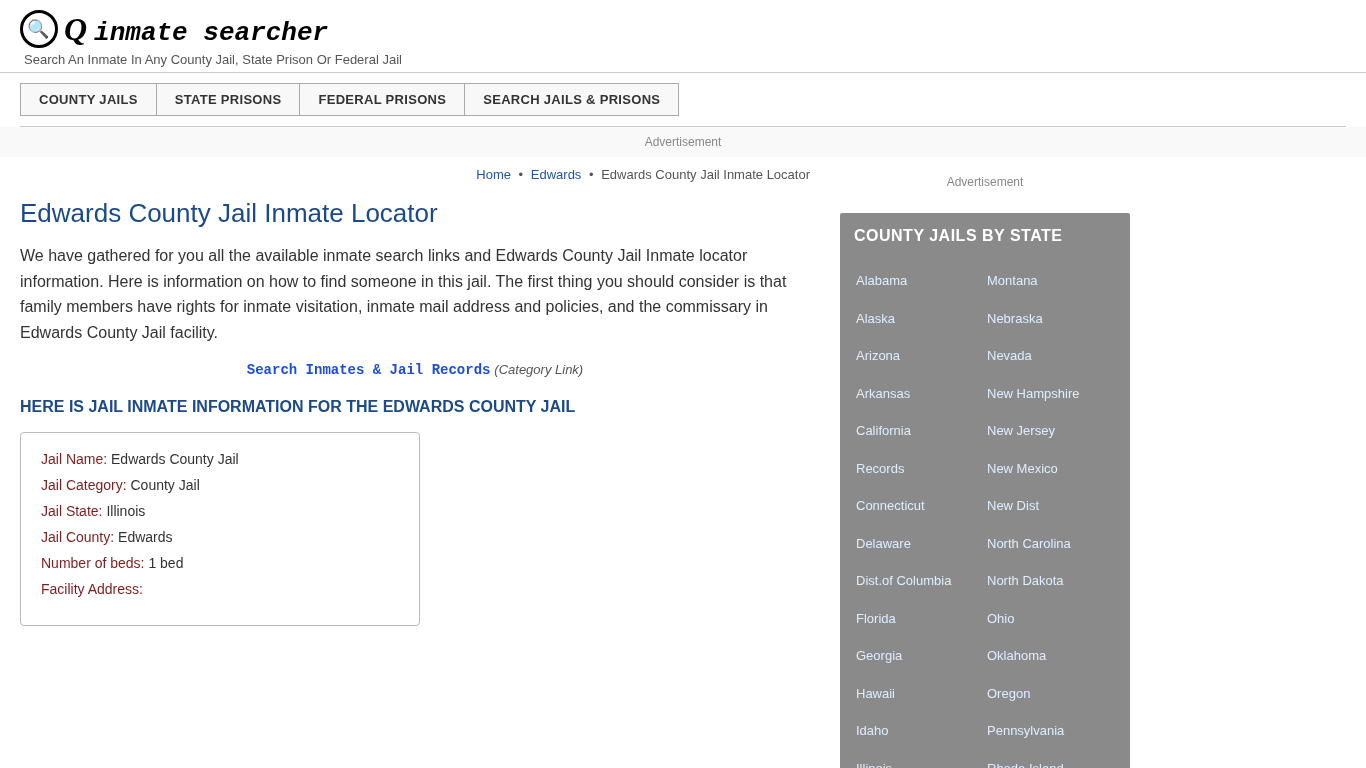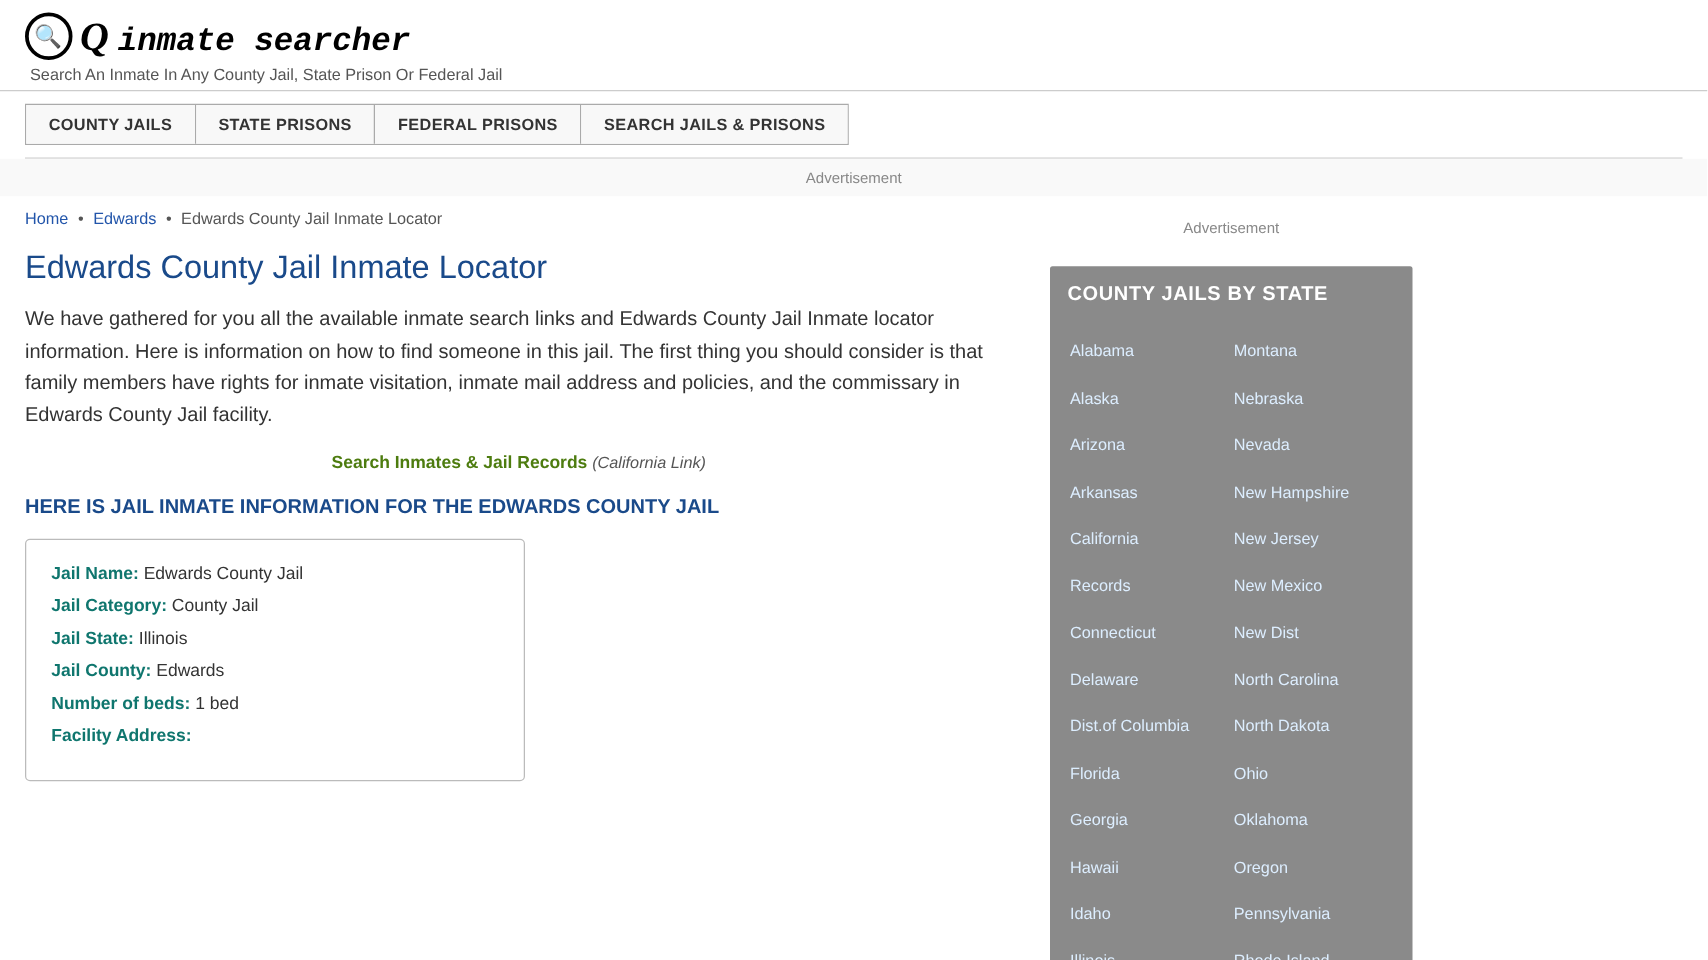--- a/index.html
+++ b/index.html
@@ -23,43 +23,43 @@
     
     #ad-bar { text-align: center; padding: 8px; color: #888; font-size: 12px; background: #f9f9f9; margin-bottom: 10px; }
 
     
     #main-layout { display: flex; padding: 0 20px; gap: 30px; }
 
     
     #left-content { flex: 1; max-width: 790px; }
 
     
-    #breadcrumb { margin-bottom: 16px; font-size: 13px; color: #555; }
+    #breadcrumb { margin-bottom: 16px; font-size: 13px; color: #555; text-align: right; }
     .breadcrumb-link { color: #2255aa; text-decoration: none; }
     .breadcrumb-sep { color: #555; margin: 0 4px; }
     .breadcrumb-current { color: #555; }
 
     
     #page-title { font-size: 26px; color: #1a4a8a; font-weight: normal; margin-bottom: 14px; }
 
     
     #description { font-size: 16px; line-height: 1.6; color: #333; margin-bottom: 16px; }
 
     
     #sponsored { text-align: center; margin-bottom: 20px; }
-    #sponsored a { color: #4d7c0f; font-weight: bold; font-size: 14px; text-decoration: none; }
+    #sponsored a { color: #1d4ed8; font-weight: bold; font-size: 14px; text-decoration: none; font-family: Liberation Mono, monospace; }
     #sponsored-label { color: #555; font-style: italic; font-size: 13px; }
 
     
     #jail-info-heading { font-size: 16px; font-weight: bold; color: #1a4a8a; margin-bottom: 16px; }
 
     
     #info-card { border: 1px solid #bbb; border-radius: 4px; padding: 18px 20px; background: #fff; max-width: 400px; }
     .info-row { margin-bottom: 10px; font-size: 14px; }
-    .info-label { font-weight: bold; color: #0f766e; }
+    .info-label { font-weight: normal; color: #7f1d1d; }
     .info-value { color: #333; }
 
     
     #right-sidebar { width: 290px; flex-shrink: 0; }
     #ad-right { text-align: center; color: #888; font-size: 12px; margin-bottom: 16px; padding: 8px; }
 
     
     #state-box { background: #8a8a8a; border-radius: 2px; padding: 14px; }
     #state-box-title { font-size: 16px; font-weight: bold; color: #fff; margin-bottom: 12px; letter-spacing: 0.5px; }
     #state-grid { display: grid; grid-template-columns: 1fr 1fr; gap: 0; }
@@ -98,21 +98,21 @@
       <span class="breadcrumb-sep">•</span>
       <span class="breadcrumb-current">Edwards County Jail Inmate Locator</span>
     </div>
 
     <h1 id="page-title">Edwards County Jail Inmate Locator</h1>
 
     <p id="description">We have gathered for you all the available inmate search links and Edwards County Jail Inmate locator information. Here is information on how to find someone in this jail. The first thing you should consider is that family members have rights for inmate visitation, inmate mail address and policies, and the commissary in Edwards County Jail facility.</p>
 
     <div id="sponsored">
       <a href="#">Search Inmates &amp; Jail Records</a>
-      <span id="sponsored-label">(California Link)</span>
+      <span id="sponsored-label">(Category Link)</span>
     </div>
 
     <div id="jail-info-heading">HERE IS JAIL INMATE INFORMATION FOR THE EDWARDS COUNTY JAIL</div>
 
     <div id="info-card">
       <div class="info-row">
         <span class="info-label">Jail Name:</span>
         <span class="info-value">Edwards County Jail</span>
       </div>
       <div class="info-row">

